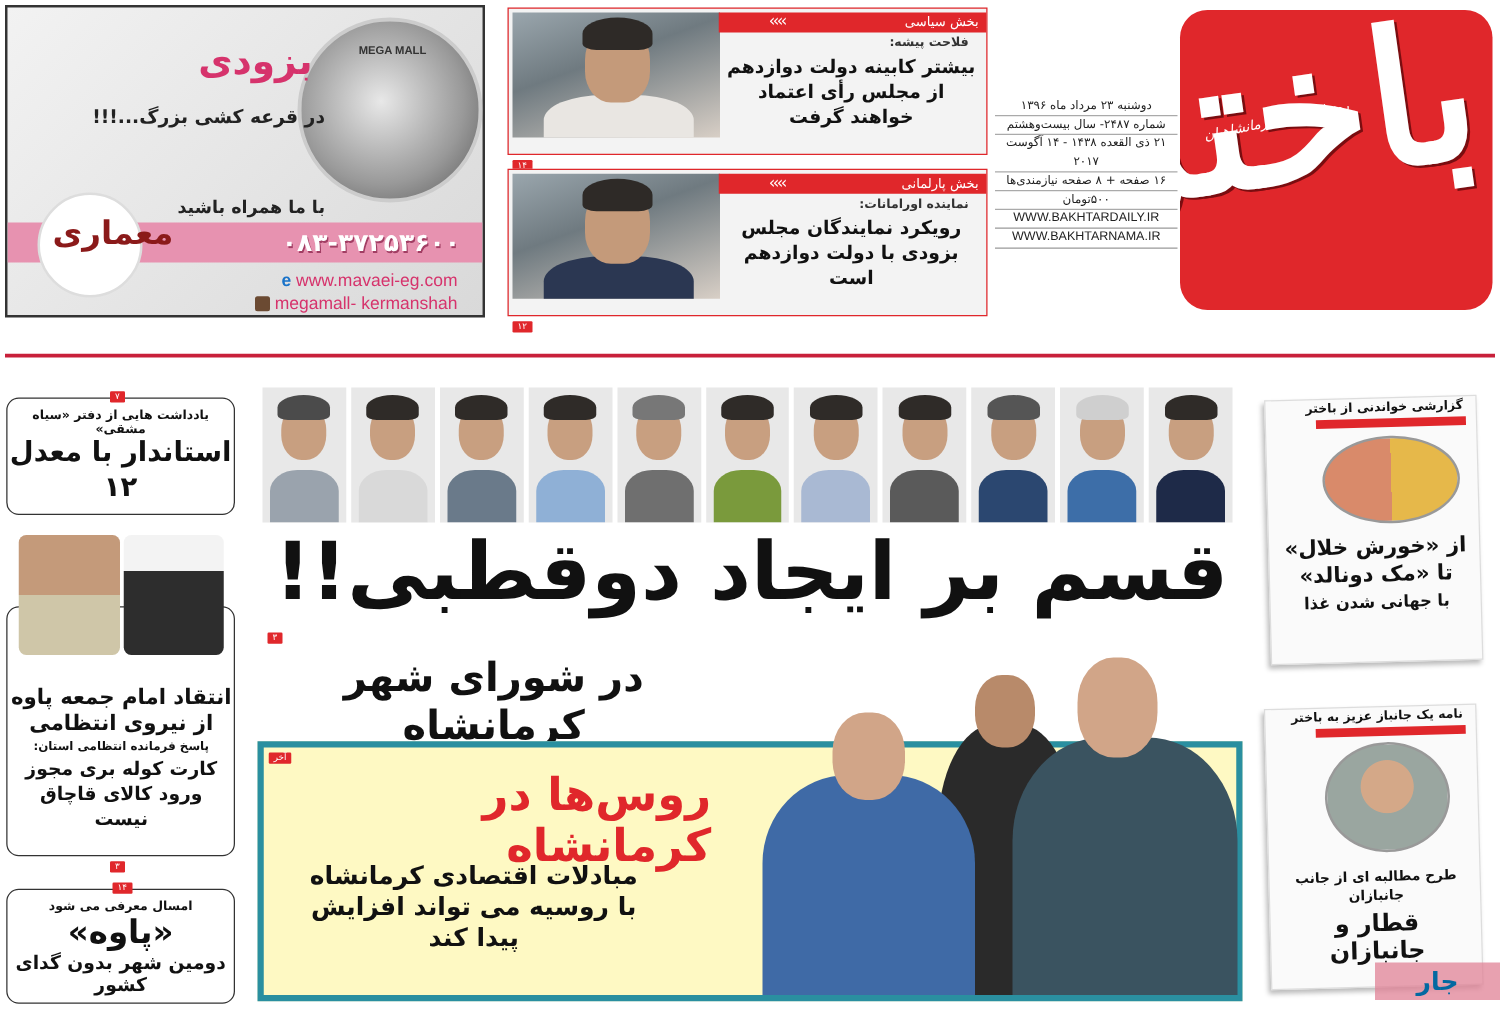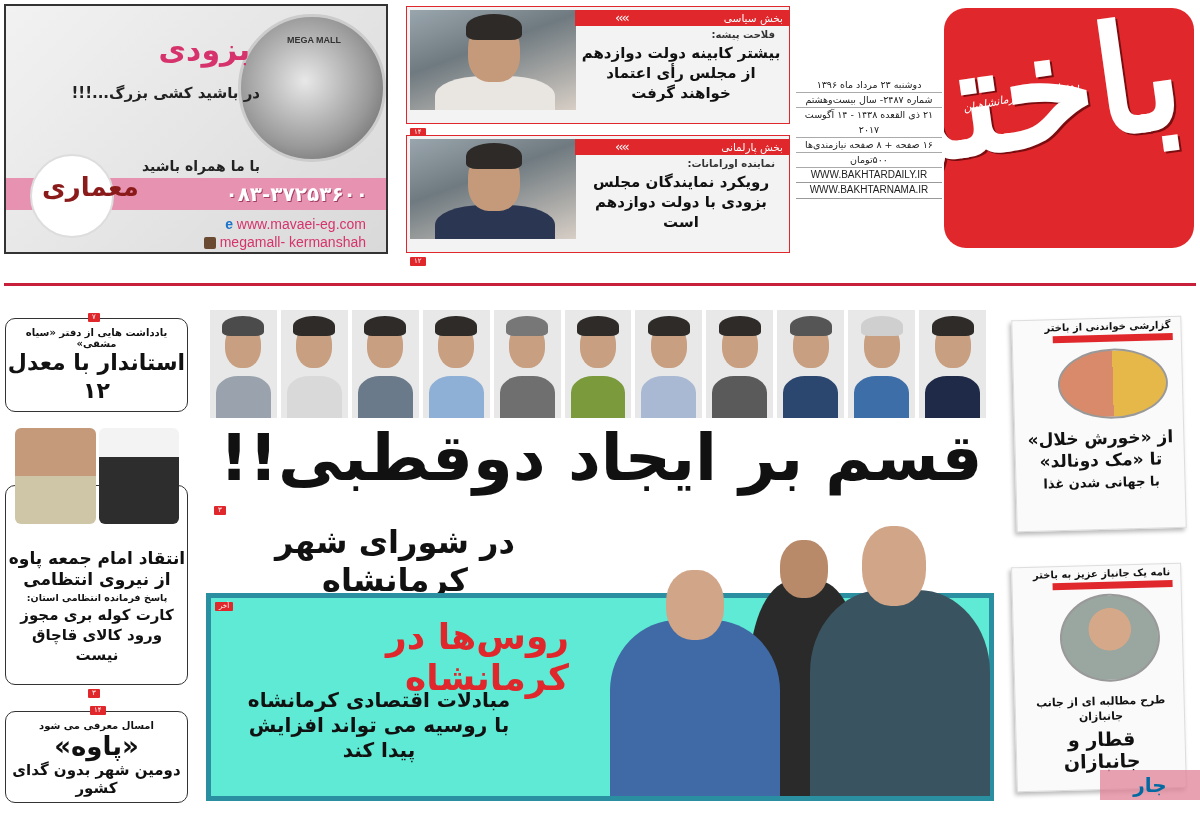--- a/index.html
+++ b/index.html
@@ -55,21 +55,21 @@
   .portrait { flex: 1; position: relative; overflow: hidden; background: #e8e8e8; }
   .portrait .ph { position: absolute; left: 50%; top: 14px; width: 36px; height: 44px; margin-left: -18px; background: #c89f80; border-radius: 45%; }
   .portrait .phr { position: absolute; left: 50%; top: 6px; width: 42px; height: 20px; margin-left: -21px; background: #2f2b28; border-radius: 50% 50% 20% 20%; }
   .portrait .pb { position: absolute; left: 6px; right: 6px; bottom: 0; height: 42px; border-radius: 40% 40% 0 0; }
 
   
   .headline { left: 216px; top: 420px; width: 770px; text-align: center; font-size: 64px; font-weight: bold; line-height: 76px; color: #111; letter-spacing: -1px; }
   .subhead { left: 200px; top: 523px; width: 390px; text-align: center; font-size: 32px; font-weight: bold; color: #111; }
 
   
-  .teal { left: 206px; top: 593px; width: 788px; height: 208px; border: 5px solid #2a8fa0; background: #5eead4; }
+  .teal { left: 206px; top: 593px; width: 788px; height: 208px; border: 5px solid #2a8fa0; background: #fef9c3; }
   .teal .title { position: absolute; right: 420px; top: 18px; font-size: 36px; font-weight: bold; color: #e0272b; }
   .teal .body { position: absolute; right: 470px; top: 90px; width: 280px; text-align: center; font-size: 20px; font-weight: bold; line-height: 25px; color: #111; }
   .teal .tag { position: absolute; left: 4px; top: 4px; }
 
   
   .men { left: 600px; top: 540px; width: 390px; height: 256px; }
   .suit { position: absolute; border-radius: 40% 40% 0 0; }
   .face { position: absolute; border-radius: 45%; background: #d1a588; }
 
   
@@ -145,21 +145,21 @@
   <div class="kicker">نماینده اورامانات:</div>
   <div class="hl">رویکرد نمایندگان مجلس بزودی با دولت دوازدهم است</div>
   <span class="pgtag" style="left:3px; bottom:-14px;">۱۲</span>
 </div>
 
 <div class="abs ad">
   <div class="badge">
     <div class="badge-text">MEGA MALL</div>
   </div>
   <div class="soon">بزودی</div>
-  <div class="lottery">در باشید کشی بزرگ...!!!</div>
+  <div class="lottery">در قرعه کشی بزرگ...!!!</div>
   <div class="with">با ما همراه باشید</div>
   <div class="strip"></div>
   <div class="phone">۰۸۳-۳۷۲۵۳۶۰۰</div>
   <div class="circlogo">
       <span>معماری</span>
     </div>
   <div class="web"><span class="ie">e</span> <span>www.mavaei-eg.com</span></div>
   <div class="insta"><span class="ig"></span> <span>megamall- kermanshah</span></div>
 </div>
 

